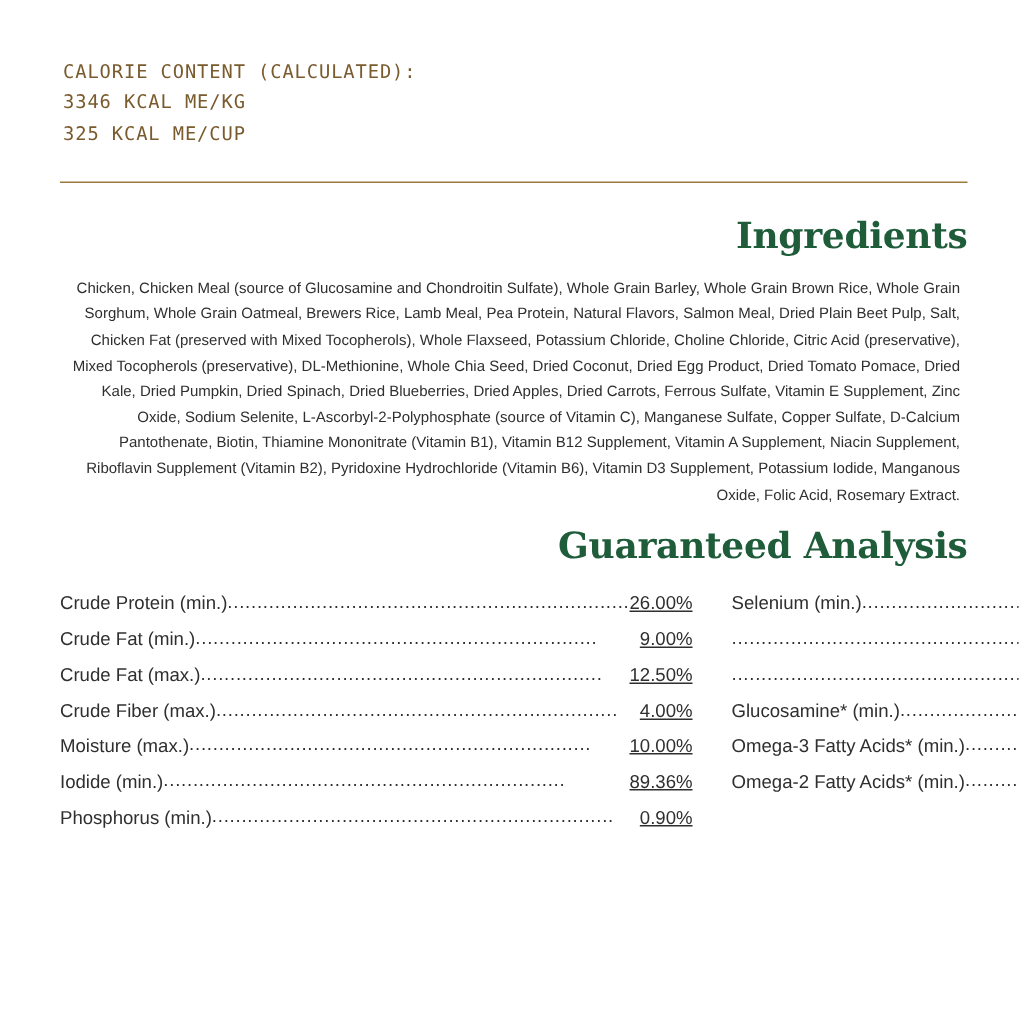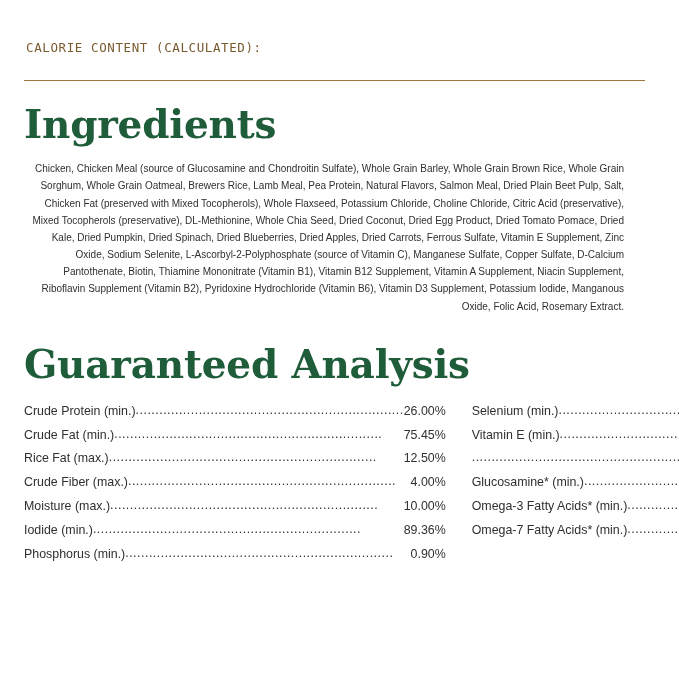--- a/index.html
+++ b/index.html
@@ -12,21 +12,21 @@
     background: #ffffff;
     font-family: "Liberation Sans", sans-serif;
     color: #2b2b2b;
     overflow: hidden;
   }
   .page {
     position: relative;
     width: 679px;
     height: 608px;
     box-sizing: border-box;
-    padding: 38px 34px 10px 24px;
+    padding: 38px 34px 10px 40px;
   }
 
   
   .calorie-block {
     font-family: "DejaVu Sans Mono", monospace;
     font-size: 12.5px;
     letter-spacing: 0.6px;
     color: #7a5b2e;
     line-height: 1.62;
     text-transform: uppercase;
@@ -42,27 +42,28 @@
     border-top: 1px solid #9c7a3e;
     margin: 22px 0 0 0;
     height: 0;
   }
 
   
   .section-title {
     font-family: "DejaVu Serif", serif;
     font-weight: bold;
     color: #1e5c3a;
-    font-size: 39px;
+    font-size: 24px;
     letter-spacing: -0.2px;
     margin: 22px 0 14px 0;
     line-height: 1.1;
+    text-align: right;
   }
   .section-title.second {
-    margin-top: 28px;
+    margin-top: 12px;
   }
 
   
   .ingredients-text {
     font-size: 10px;
     line-height: 1.72;
     color: #2f2f2f;
     text-align: right;
     margin: 0;
     max-width: 600px;
@@ -92,29 +93,32 @@
   .ga-dots {
     flex: 1 1 auto;
     overflow: hidden;
     letter-spacing: 0.5px;
     color: #2f2f2f;
     margin: 0 0px;
     transform: translateY(-1px);
   }
   .ga-value {
     flex: 0 0 auto;
+    text-decoration: underline;
   }
 </style>
 </head>
 <body>
 
 <div class="page">
 
   <div class="calorie-block">
     <span class="cal-line">CALORIE CONTENT (CALCULATED):</span>
+    <span class="cal-line">3346 KCAL ME/KG</span>
+    <span class="cal-line">325 KCAL ME/CUP</span>
   </div>
 
   <hr class="rule">
 
   <h2 class="section-title">Ingredients</h2>
 
   <p class="ingredients-text">Chicken, Chicken Meal (source of Glucosamine and Chondroitin Sulfate), Whole Grain Barley, Whole Grain Brown Rice, Whole Grain Sorghum, Whole Grain Oatmeal, Brewers Rice, Lamb Meal, Pea Protein, Natural Flavors, Salmon Meal, Dried Plain Beet Pulp, Salt, Chicken Fat (preserved with Mixed Tocopherols), Whole Flaxseed, Potassium Chloride, Choline Chloride, Citric Acid (preservative), Mixed Tocopherols (preservative), DL-Methionine, Whole Chia Seed, Dried Coconut, Dried Egg Product, Dried Tomato Pomace, Dried Kale, Dried Pumpkin, Dried Spinach, Dried Blueberries, Dried Apples, Dried Carrots, Ferrous Sulfate, Vitamin E Supplement, Zinc Oxide, Sodium Selenite, L-Ascorbyl-2-Polyphosphate (source of Vitamin C), Manganese Sulfate, Copper Sulfate, D-Calcium Pantothenate, Biotin, Thiamine Mononitrate (Vitamin B1), Vitamin B12 Supplement, Vitamin A Supplement, Niacin Supplement, Riboflavin Supplement (Vitamin B2), Pyridoxine Hydrochloride (Vitamin B6), Vitamin D3 Supplement, Potassium Iodide, Manganous Oxide, Folic Acid, Rosemary Extract.</p>
 
   <h2 class="section-title second">Guaranteed Analysis</h2>
 
@@ -122,24 +126,24 @@
 
     <div class="ga-col">
       <div class="ga-row">
         <span class="ga-label">Crude Protein  (min.)</span>
         <span class="ga-dots">....................................................................</span>
         <span class="ga-value">26.00%</span>
       </div>
       <div class="ga-row">
         <span class="ga-label">Crude Fat (min.)</span>
         <span class="ga-dots">....................................................................</span>
-        <span class="ga-value">75.45%</span>
-      </div>
-      <div class="ga-row">
-        <span class="ga-label">Rice Fat (max.)</span>
+        <span class="ga-value">9.00%</span>
+      </div>
+      <div class="ga-row">
+        <span class="ga-label">Crude Fat (max.)</span>
         <span class="ga-dots">....................................................................</span>
         <span class="ga-value">12.50%</span>
       </div>
       <div class="ga-row">
         <span class="ga-label">Crude Fiber (max.)</span>
         <span class="ga-dots">....................................................................</span>
         <span class="ga-value">4.00%</span>
       </div>
       <div class="ga-row">
         <span class="ga-label">Moisture (max.)</span>
@@ -158,40 +162,39 @@
       </div>
     </div>
 
     <div class="ga-col">
       <div class="ga-row">
         <span class="ga-label">Selenium (min.)</span>
         <span class="ga-dots">....................................................................</span>
 
       </div>
       <div class="ga-row">
-        <span class="ga-label">Vitamin E (min.)</span>
         <span class="ga-dots">....................................................................</span>
 
       </div>
       <div class="ga-row">
         <span class="ga-dots">....................................................................</span>
 
       </div>
       <div class="ga-row">
         <span class="ga-label">Glucosamine* (min.)</span>
         <span class="ga-dots">....................................................................</span>
 
       </div>
       <div class="ga-row">
         <span class="ga-label">Omega-3 Fatty Acids* (min.)</span>
         <span class="ga-dots">....................................................................</span>
 
       </div>
       <div class="ga-row">
-        <span class="ga-label">Omega-7 Fatty Acids* (min.)</span>
+        <span class="ga-label">Omega-2 Fatty Acids* (min.)</span>
         <span class="ga-dots">....................................................................</span>
 
       </div>
     </div>
 
   </div>
 
 </div>
 
 </body></html>

